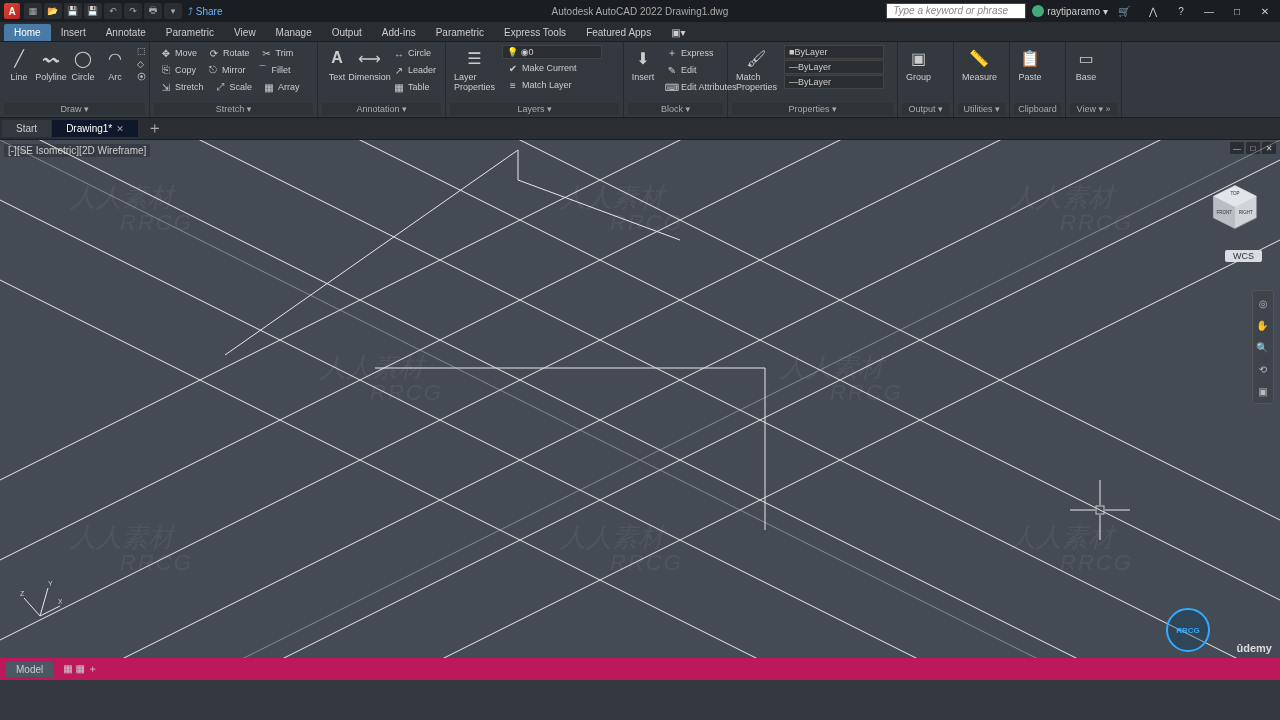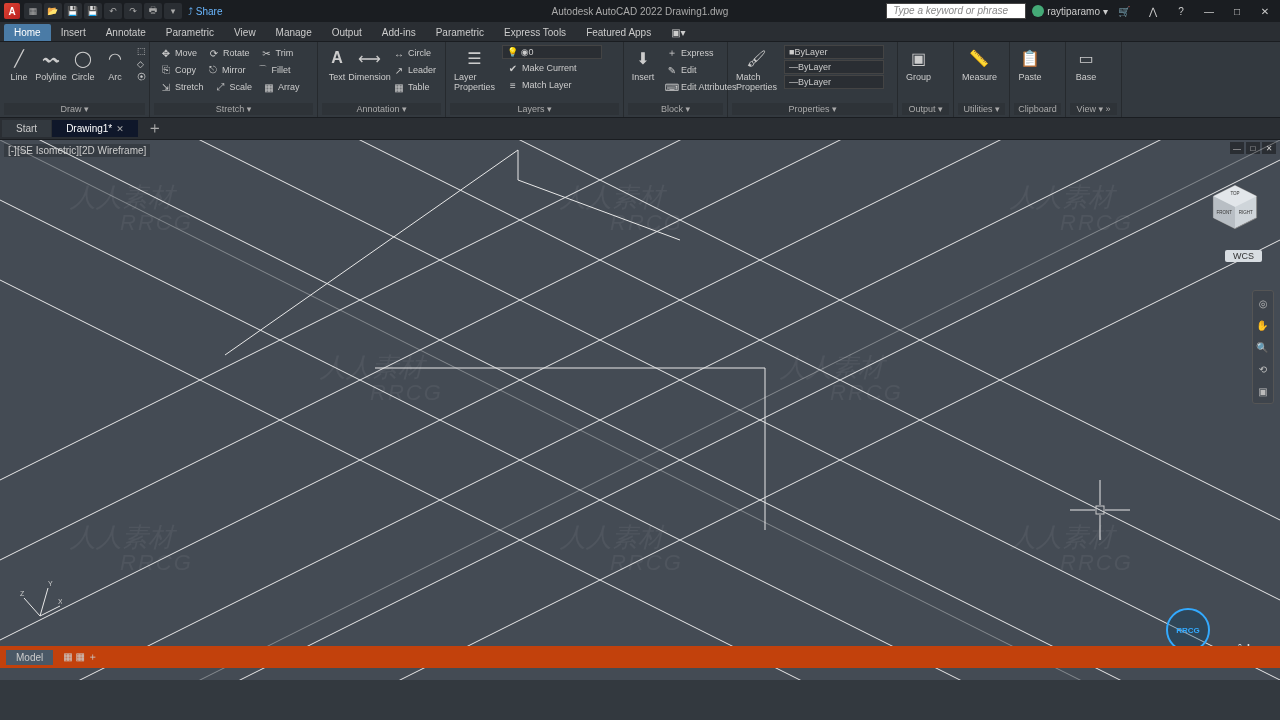--- a/index.html
+++ b/index.html
@@ -42,21 +42,21 @@
 .wcs-badge{position:absolute;top:110px;right:18px;background:#d8dde2;color:#333;font-size:9px;padding:1px 8px;border-radius:2px}
 .navbar{position:absolute;top:150px;right:6px;width:22px;background:rgba(60,66,72,.7);border:1px solid #555;border-radius:3px;display:flex;flex-direction:column;align-items:center;padding:4px 0;gap:6px}
 .navbar div{width:16px;height:16px;color:#bbb;font-size:10px;display:flex;align-items:center;justify-content:center;cursor:pointer}
 .ucs{position:absolute;left:18px;bottom:60px;width:44px;height:44px}
 .watermark{position:absolute;color:rgba(255,255,255,.06);font-weight:normal;font-style:italic;pointer-events:none}
 .wm-txt{font-size:22px;letter-spacing:2px}
 .wm-cn{font-size:26px}
 .crosshair{position:absolute;right:150px;bottom:140px;width:60px;height:60px}
 .subtitle-cn{position:absolute;left:0;right:0;bottom:48px;text-align:center;color:#fff;font-size:18px;font-weight:bold;text-shadow:1px 1px 3px #000,-1px -1px 3px #000}
 .subtitle-en{position:absolute;left:0;right:0;bottom:22px;text-align:center;color:#fff;font-size:19px;font-weight:bold;text-shadow:1px 1px 3px #000,-1px -1px 3px #000}
-.statusbar{position:absolute;left:0;right:0;bottom:12px;height:22px;background:#c2410c;display:flex;align-items:center;padding:0 6px;color:#ccc;font-size:10px}
+.statusbar{position:absolute;left:0;right:0;bottom:0;height:22px;background:#be185d;display:flex;align-items:center;padding:0 6px;color:#ccc;font-size:10px}
 .model-tab{background:#4a5866;padding:2px 10px;margin-right:4px}
 .rrcg-badge{position:absolute;right:70px;bottom:28px;width:44px;height:44px;border:2px solid #3af;border-radius:50%;display:flex;align-items:center;justify-content:center;color:#3af;font-size:8px;font-weight:bold;background:rgba(0,60,100,.3)}
 .udemy{position:absolute;right:8px;bottom:26px;color:#ddd;font-size:11px;font-weight:bold}
 svg line,svg polyline{stroke:#e8e8e8;stroke-width:1;fill:none}
 </style>
 </head>
 <body>
 
 <div class="titlebar">
   <div class="logo">A</div>

